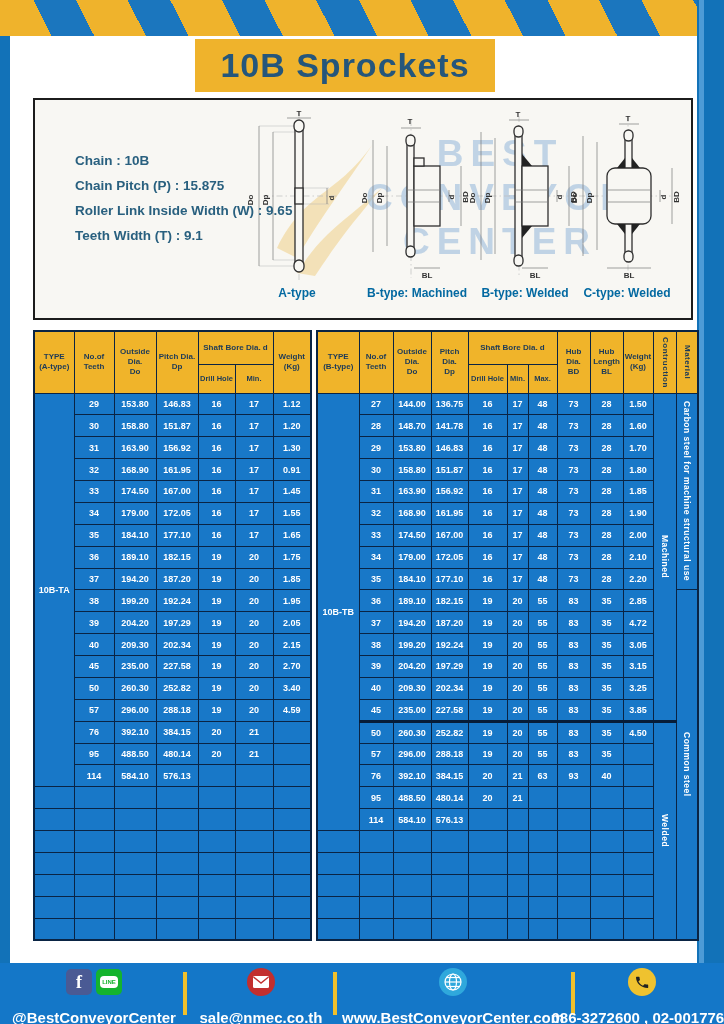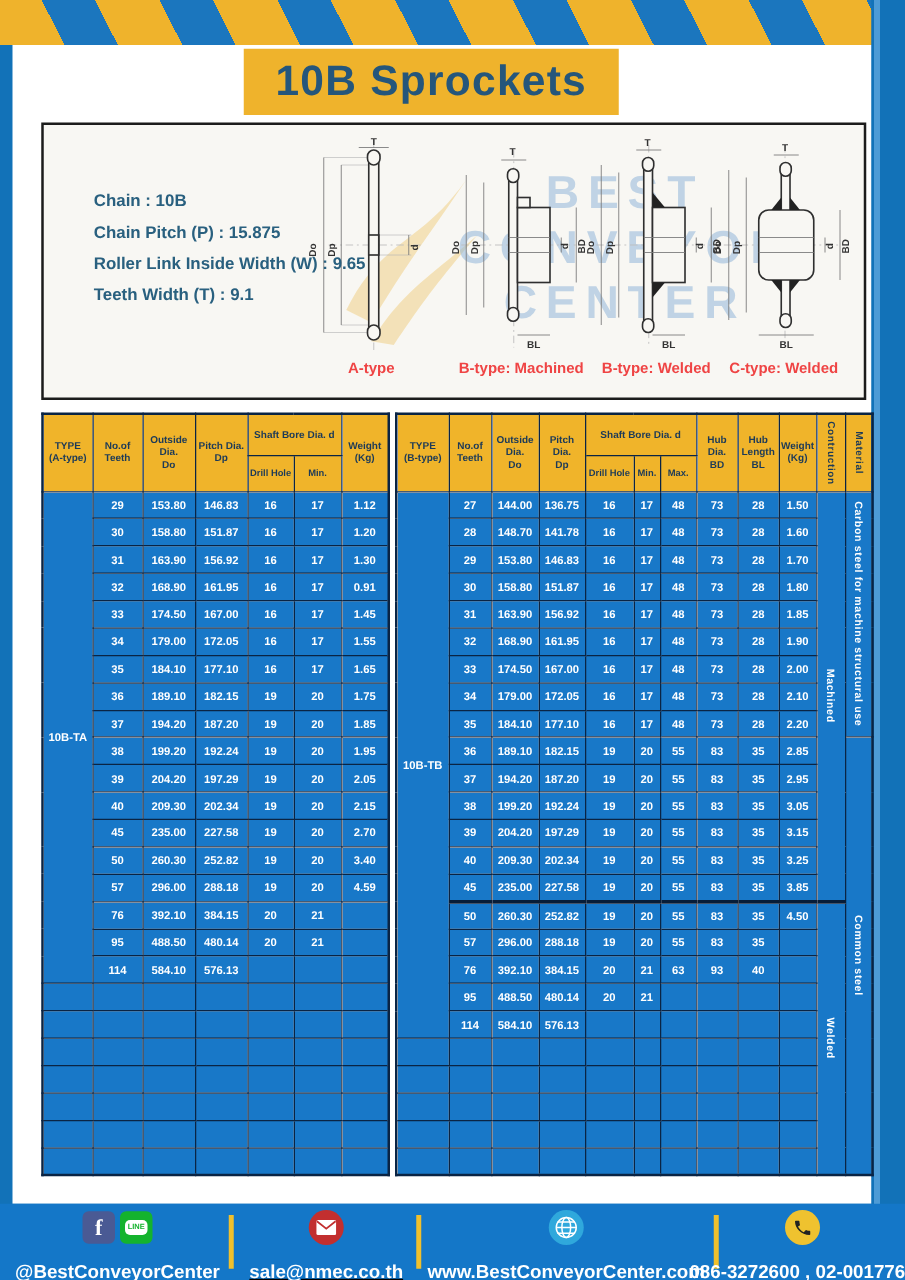--- a/index.html
+++ b/index.html
@@ -20,21 +20,21 @@
 
   
   .diagram-box{position:absolute;left:23px;top:62px;width:656px;height:218px;
     border:2px solid #1c1c1c;background:#f8f7f3;overflow:hidden;}
   .watermark{position:absolute;left:300px;top:32px;width:330px;text-align:center;z-index:0;
     color:rgba(146,183,216,.55);font-weight:bold;line-height:44px;letter-spacing:7px;font-size:37px;}
   .swoosh{position:absolute;left:232px;top:28px;z-index:0;opacity:.5;}
   .specs{position:absolute;left:12px;top:48px;z-index:2;margin-left:28px;}
   .specs div{font-size:13.5px;font-weight:bold;color:#29607f;line-height:25px;white-space:nowrap;}
   .diag{position:absolute;top:10px;width:120px;text-align:center;z-index:1;}
-  .diag .dlabel{font-size:12px;color:#ef4444;font-weight:bold;margin-top:0px;}
+  .diag .dlabel{font-size:12px;color:#0369a1;font-weight:bold;margin-top:0px;}
   .d1{left:202px;} .d2{left:322px;} .d3{left:430px;} .d4{left:532px;}
   .cl{stroke:#bdbdbd;stroke-width:.7;stroke-dasharray:6 3 1.5 3;fill:none;}
   .sh{fill:#f8f7f3;stroke:#2f2f2f;stroke-width:1.3;}
   .dim{stroke:#7a7a7a;stroke-width:.7;fill:none;}
   .ext{stroke:#b5b5b5;stroke-width:.5;}
   .dt{font-size:8px;fill:#333;font-weight:bold;}
   .weld{fill:#222;stroke:none;}
 
   
   .tablewrap{position:absolute;top:294px;}
@@ -615,21 +615,21 @@
           </tr>
           <tr>
             <td>37</td>
             <td>194.20</td>
             <td>187.20</td>
             <td>19</td>
             <td>20</td>
             <td>55</td>
             <td>83</td>
             <td>35</td>
-            <td>2.95</td>
+            <td>4.72</td>
           </tr>
           <tr>
             <td>38</td>
             <td>199.20</td>
             <td>192.24</td>
             <td>19</td>
             <td>20</td>
             <td>55</td>
             <td>83</td>
             <td>35</td>

